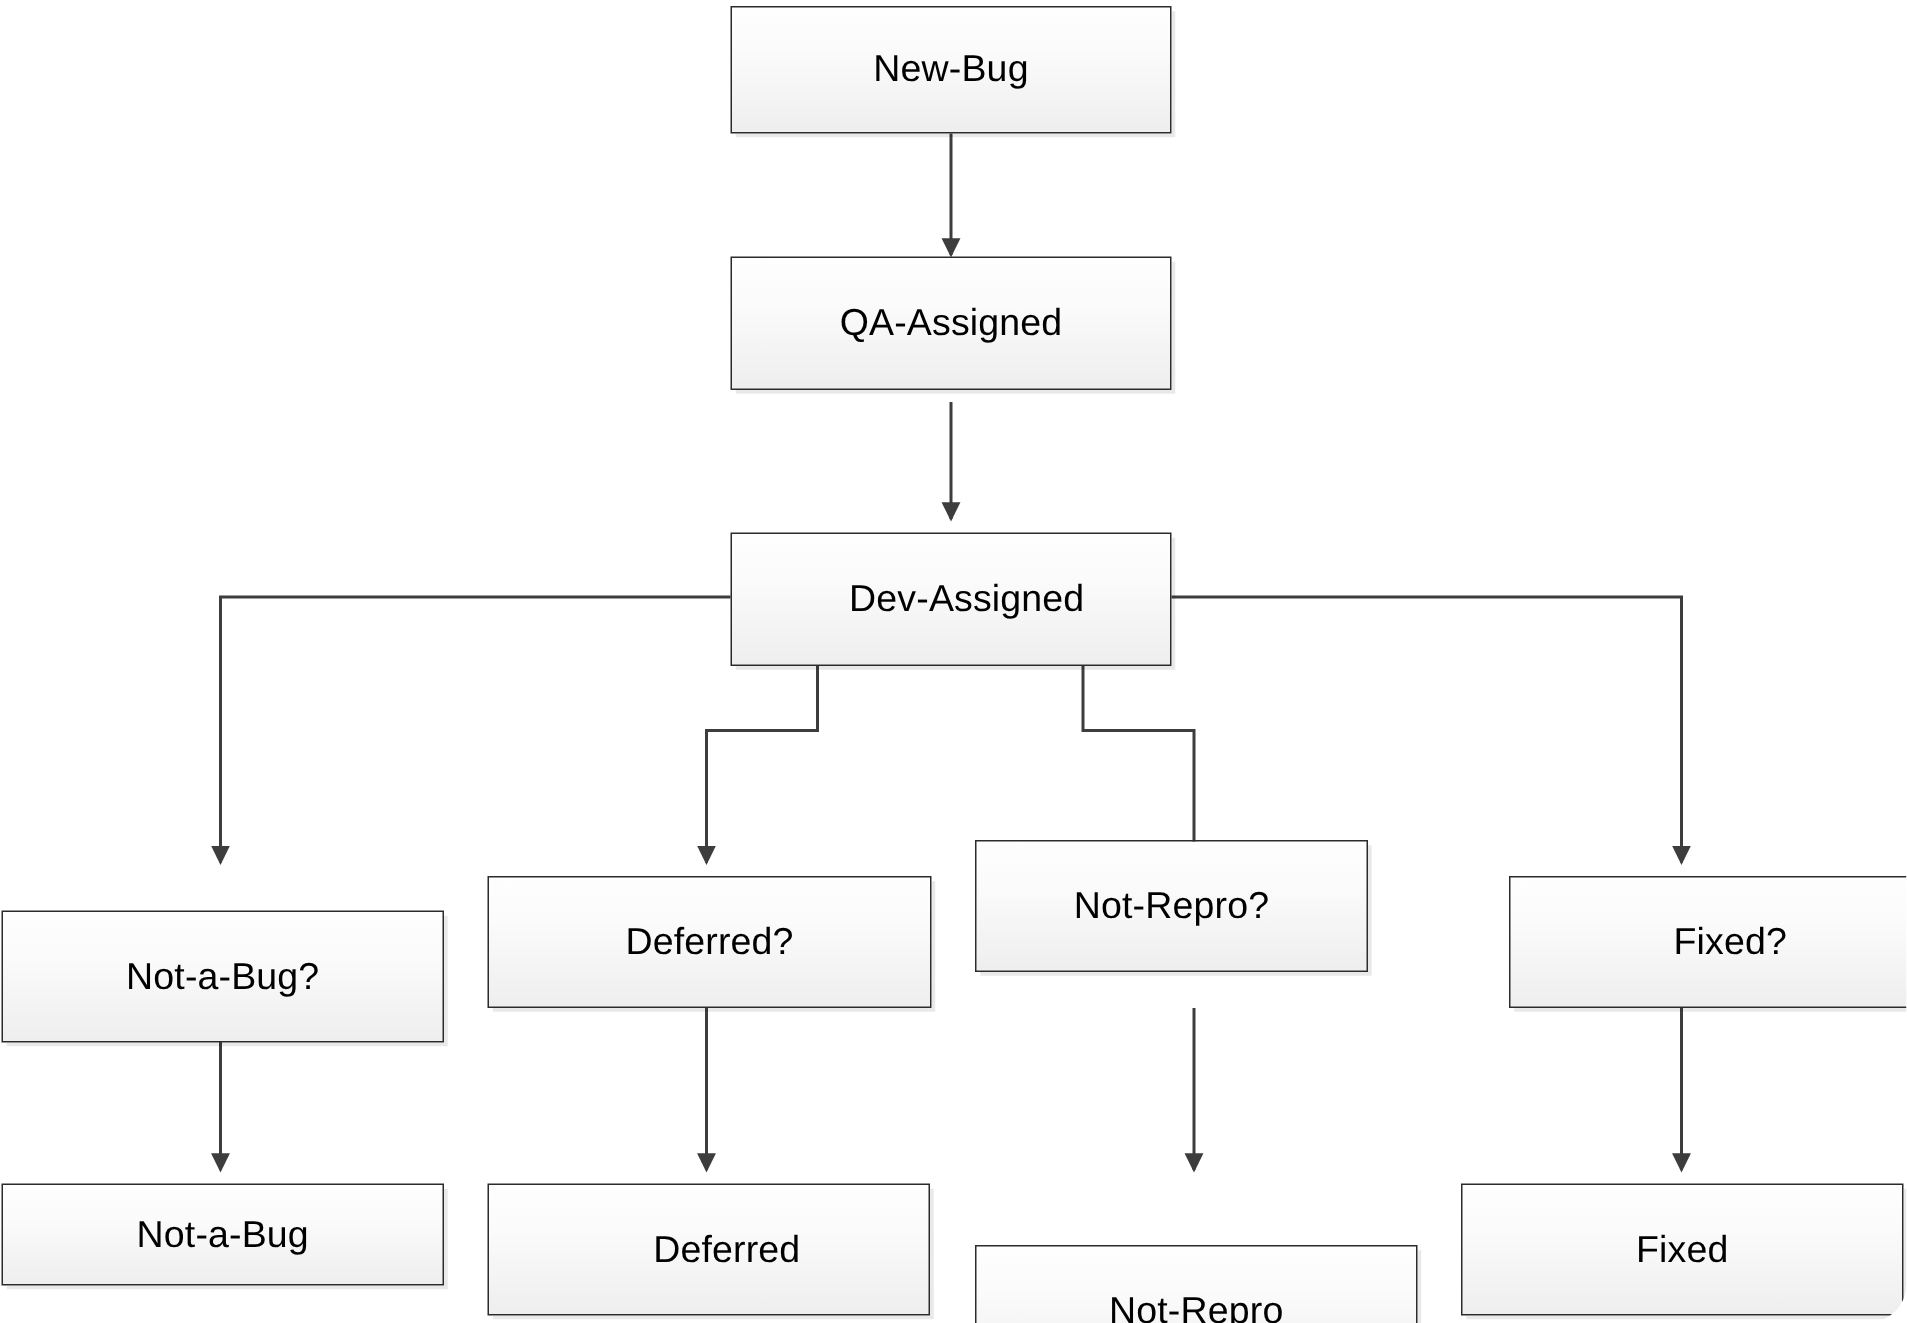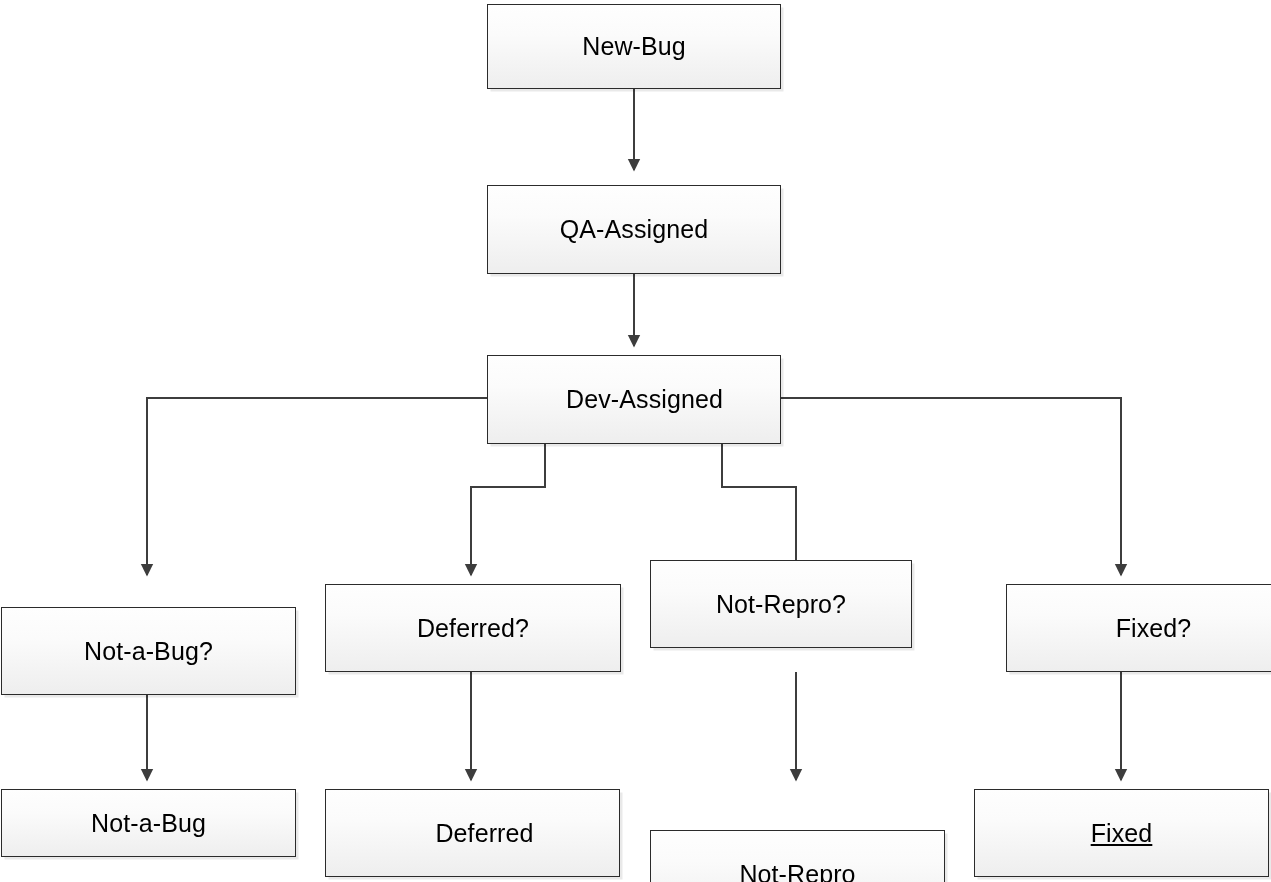--- a/index.html
+++ b/index.html
@@ -9,20 +9,21 @@
   }
   body {
     font-family: "Liberation Sans", "DejaVu Sans", sans-serif;
   }
   #canvas {
     position: relative;
     width: 1271px;
     height: 882px;
     background: #ffffff;
     overflow: hidden;
+    border-radius: 26px;
   }
   #edges {
     position: absolute;
     left: 0;
     top: 0;
     width: 1271px;
     height: 882px;
     pointer-events: none;
   }
   .node {
@@ -67,21 +68,21 @@
         <polyline points="471,672 471,780" fill="none" stroke="#3d3d3d" stroke-width="2" stroke-linejoin="miter" marker-end="url(#arrowhead)"></polyline>
         <polyline points="796,672 796,780" fill="none" stroke="#3d3d3d" stroke-width="2" stroke-linejoin="miter" marker-end="url(#arrowhead)"></polyline>
         <polyline points="1121,672 1121,780" fill="none" stroke="#3d3d3d" stroke-width="2" stroke-linejoin="miter" marker-end="url(#arrowhead)"></polyline>
       </g>
   </svg>
 
   <div id="node-layer">
       <div class="node" style="left: 487px; top: 4px; width: 294px; height: 85px;">
         <span class="node-label">New-Bug</span>
       </div>
-      <div class="node" style="left: 487px; top: 185px; width: 294px; height: 89px;">
+      <div class="node" style="left: 487px; top: 171px; width: 294px; height: 89px;">
         <span class="node-label">QA-Assigned</span>
       </div>
       <div class="node" style="left: 487px; top: 355px; width: 294px; height: 89px; padding-left: 21px;">
         <span class="node-label">Dev-Assigned</span>
       </div>
       <div class="node" style="left: 1px; top: 607px; width: 295px; height: 88px;">
         <span class="node-label">Not-a-Bug?</span>
       </div>
       <div class="node" style="left: 325px; top: 584px; width: 296px; height: 88px;">
         <span class="node-label">Deferred?</span>
@@ -94,18 +95,18 @@
       </div>
       <div class="node" style="left: 1px; top: 789px; width: 295px; height: 68px;">
         <span class="node-label">Not-a-Bug</span>
       </div>
       <div class="node" style="left: 325px; top: 789px; width: 295px; height: 88px; padding-left: 24px;">
         <span class="node-label">Deferred</span>
       </div>
       <div class="node" style="left: 650px; top: 789px; width: 295px; height: 88px; margin-top: 41px;">
         <span class="node-label">Not-Repro</span>
       </div>
-      <div class="node" style="left: 974px; top: 789px; width: 295px; height: 88px; text-decoration: underline;">
+      <div class="node" style="left: 974px; top: 789px; width: 295px; height: 88px;">
         <span class="node-label">Fixed</span>
       </div>
     </div>
 
 </div>
 
 </body></html>

